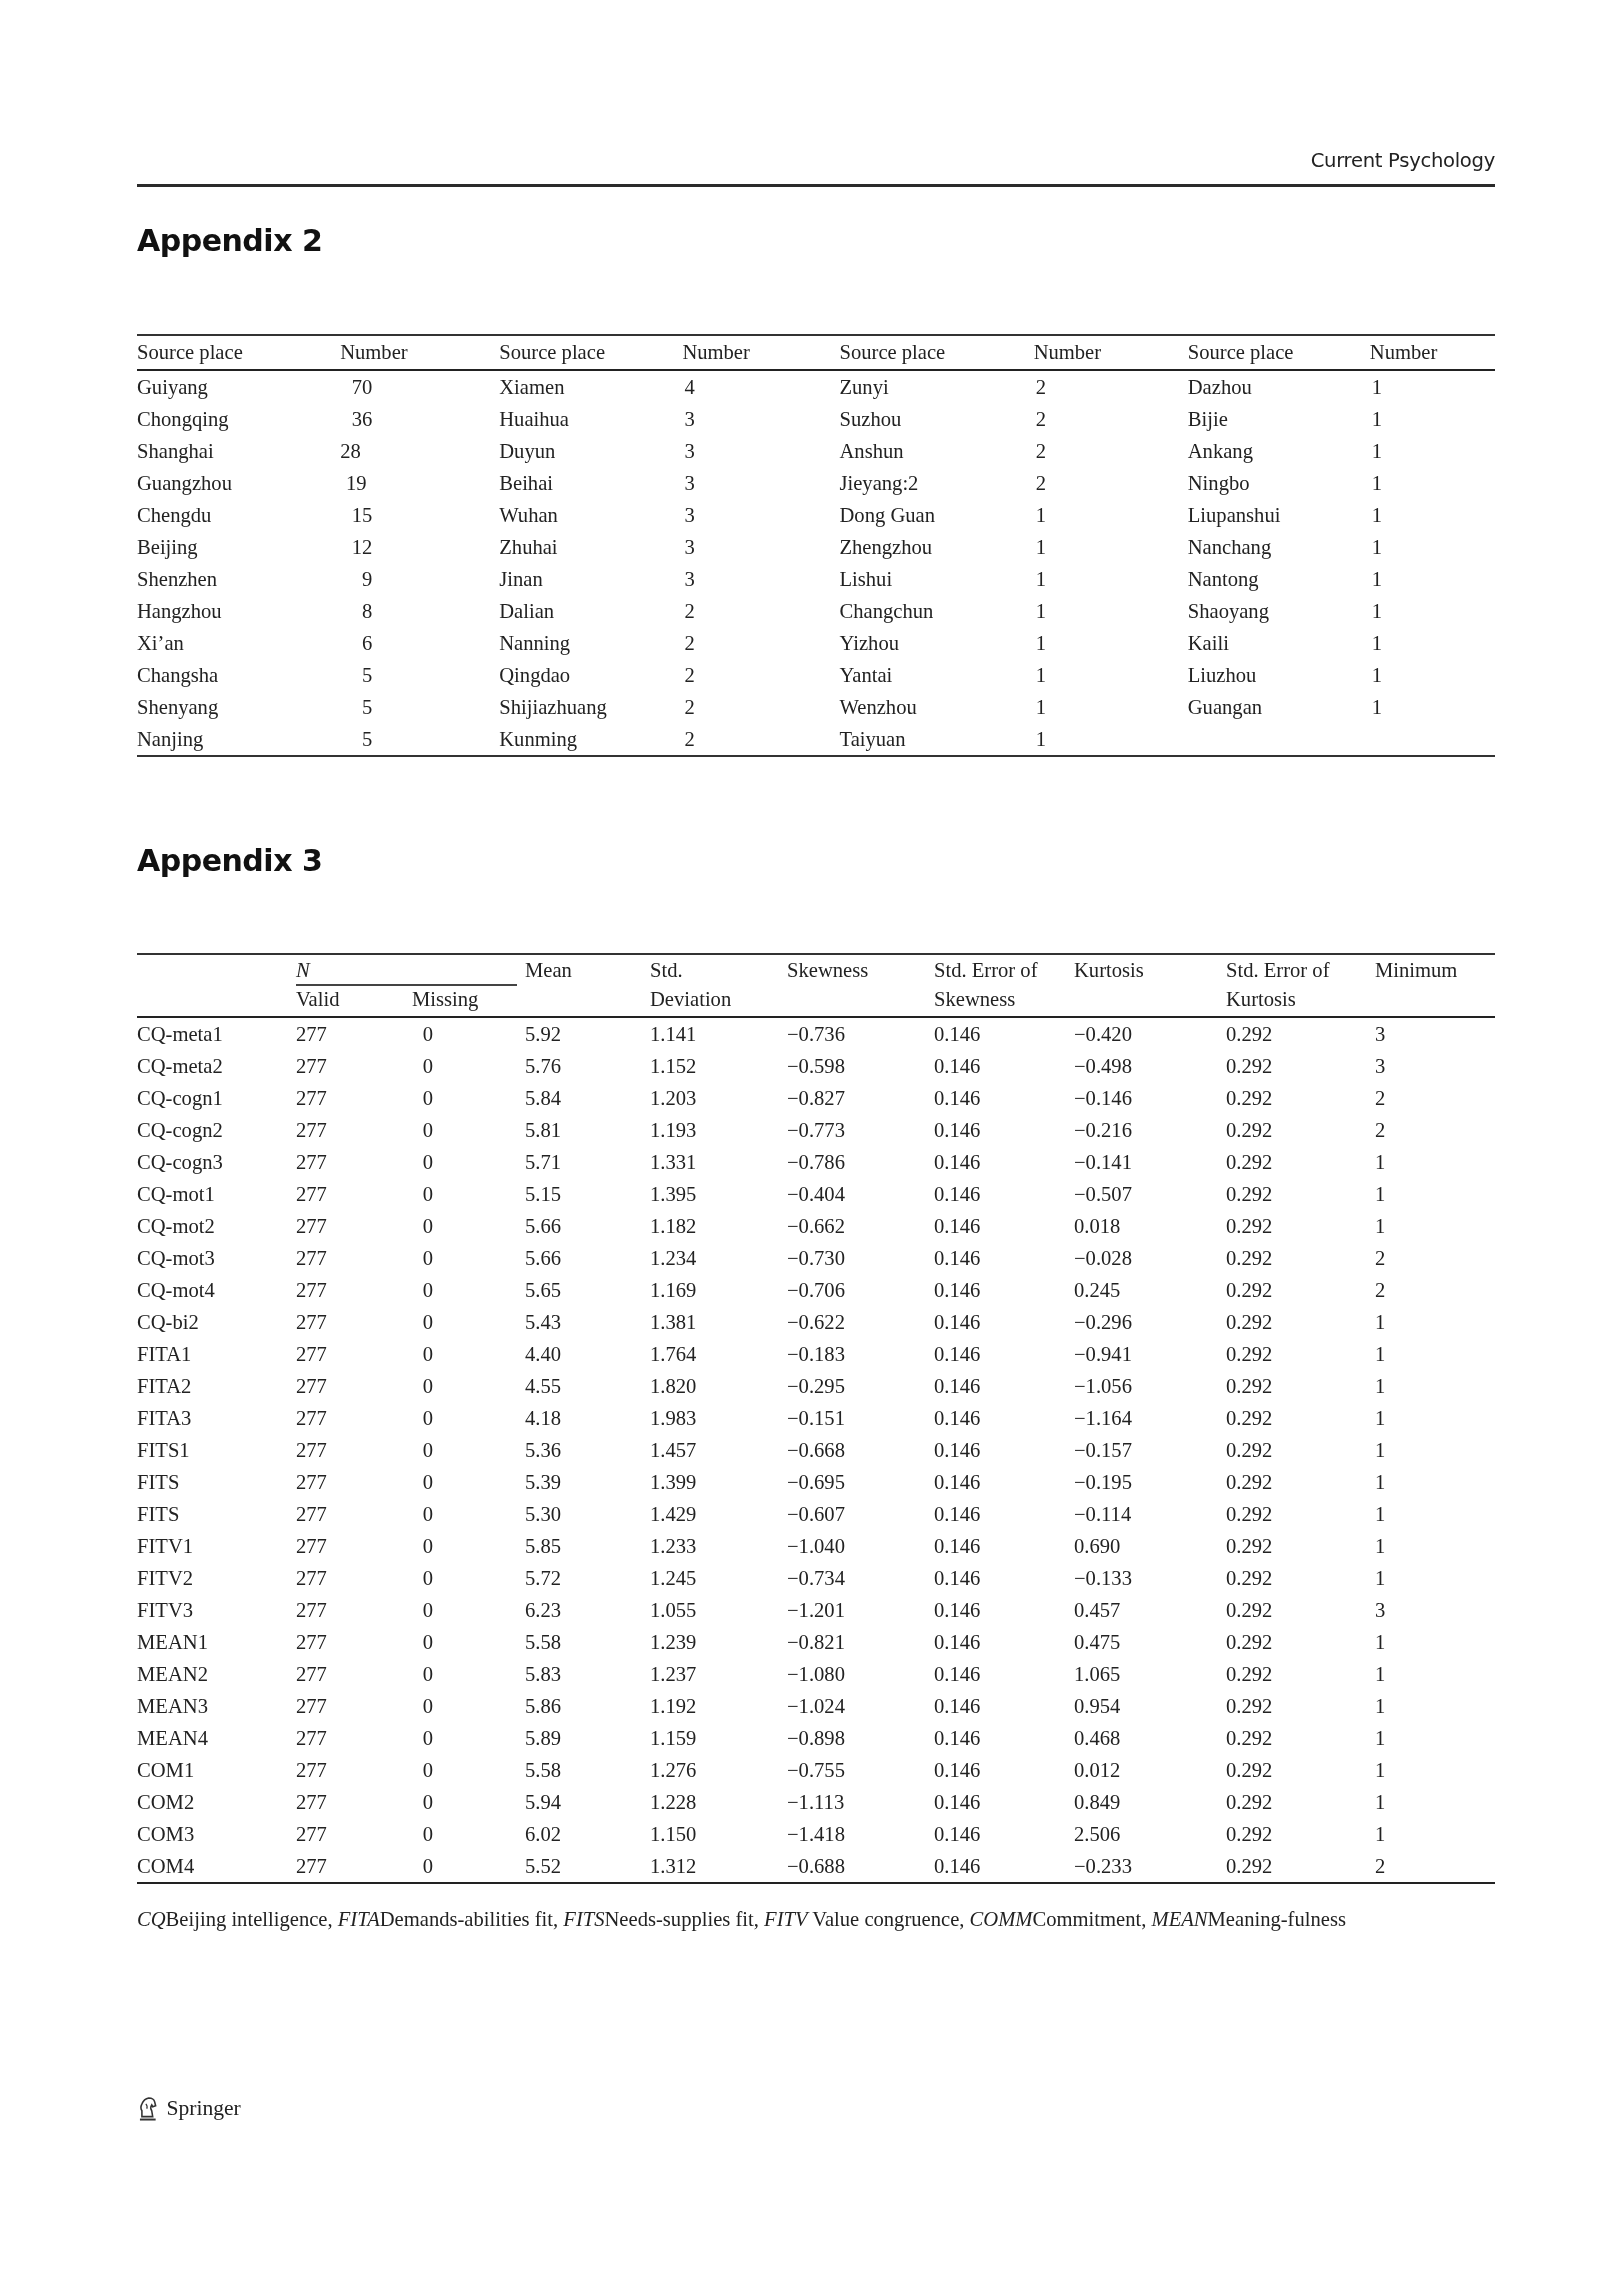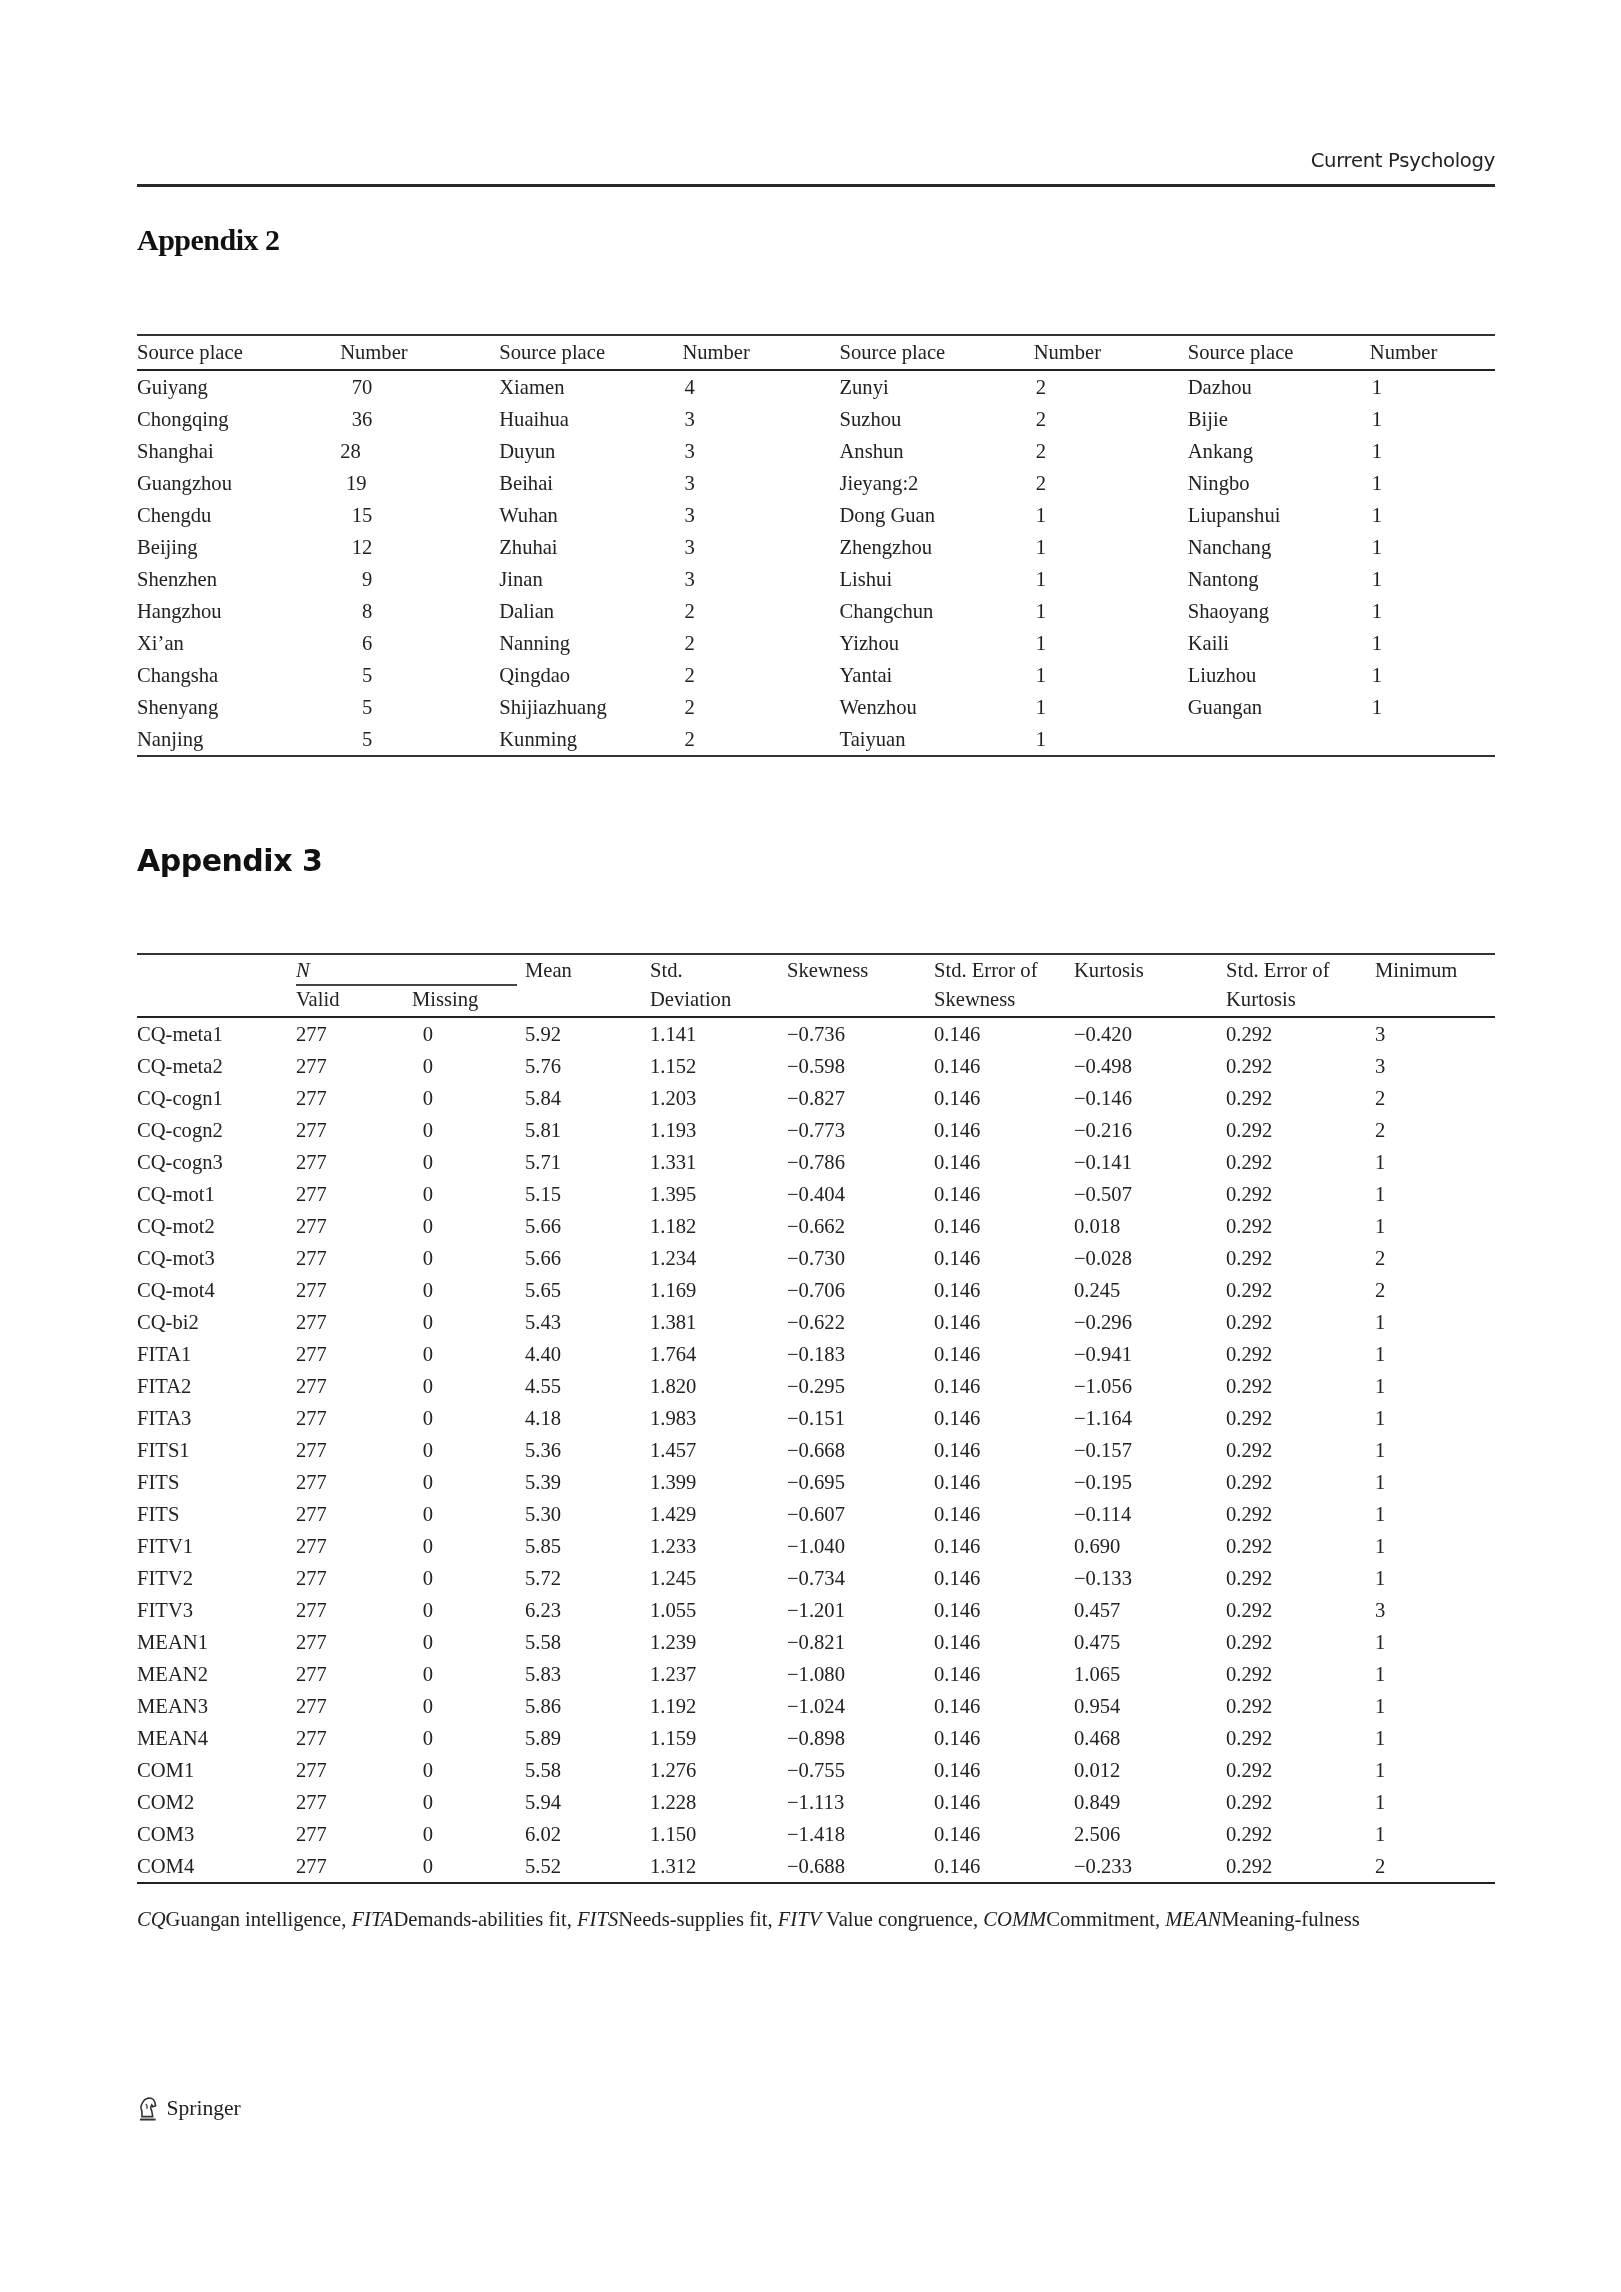--- a/index.html
+++ b/index.html
@@ -44,21 +44,21 @@
   .publisher { position: absolute; top: 2096px; left: 0; display: flex; align-items: center; font-family: "Liberation Serif", serif; font-size: 21.6px; color: #222; }
   .publisher .logo { width: 21.6px; height: 25.5px; margin-right: 7.8px; }
 </style>
 </head>
 <body>
 
 <div class="page">
   <div class="running-head">Current Psychology</div>
   <div class="head-rule"></div>
 
-  <h2 class="appendix-title" id="appendix2-title" style="margin:0;font-family:Liberation Serif, serif;">Appendix 2</h2>
+  <h2 class="appendix-title" id="appendix2-title" style="margin:0;">Appendix 2</h2>
 
   <table class="t2">
     <colgroup>
       <col class="c1">
         <col class="c2">
         <col class="c3">
         <col class="c4">
       <col class="c5">
         <col class="c6">
         <col class="c7">
@@ -563,21 +563,21 @@
           <td>1.312</td>
           <td>−0.688</td>
           <td>0.146</td>
           <td>−0.233</td>
           <td>0.292</td>
           <td style="padding-left: 0px;">2</td>
         </tr>
       </tbody>
   </table>
 
-  <div class="footnote" id="footnote"><i>CQ</i><span>Guangan intelligence, </span><i>FITA</i><span>Demands-abilities fit, </span><i>FITS</i><span>Needs-supplies fit, </span><i>FITV</i><span> Value congruence, </span><i>COMM</i><span>Commitment, </span><i>MEAN</i><span>Meaning-fulness</span></div>
+  <div class="footnote" id="footnote"><i>CQ</i><span>Beijing intelligence, </span><i>FITA</i><span>Demands-abilities fit, </span><i>FITS</i><span>Needs-supplies fit, </span><i>FITV</i><span> Value congruence, </span><i>COMM</i><span>Commitment, </span><i>MEAN</i><span>Meaning-fulness</span></div>
 
   <div class="publisher">
     <svg class="logo" viewBox="0 0 22 26">
       <path d="M5 21 L5 15 Q3 12 5 8 Q7 3 12 2 Q17 2 18 6 L19 10 L16 11 L15 9 Q13 12 15 15 L16 21 Z" fill="none" stroke="#333" stroke-width="1.6"></path>
       <path d="M9 8 Q11 10 10 13" fill="none" stroke="#333" stroke-width="1.2"></path>
       <rect x="3" y="23" width="16" height="2" fill="#333"></rect>
     </svg>
     <span>Springer</span>
   </div>
 </div>

